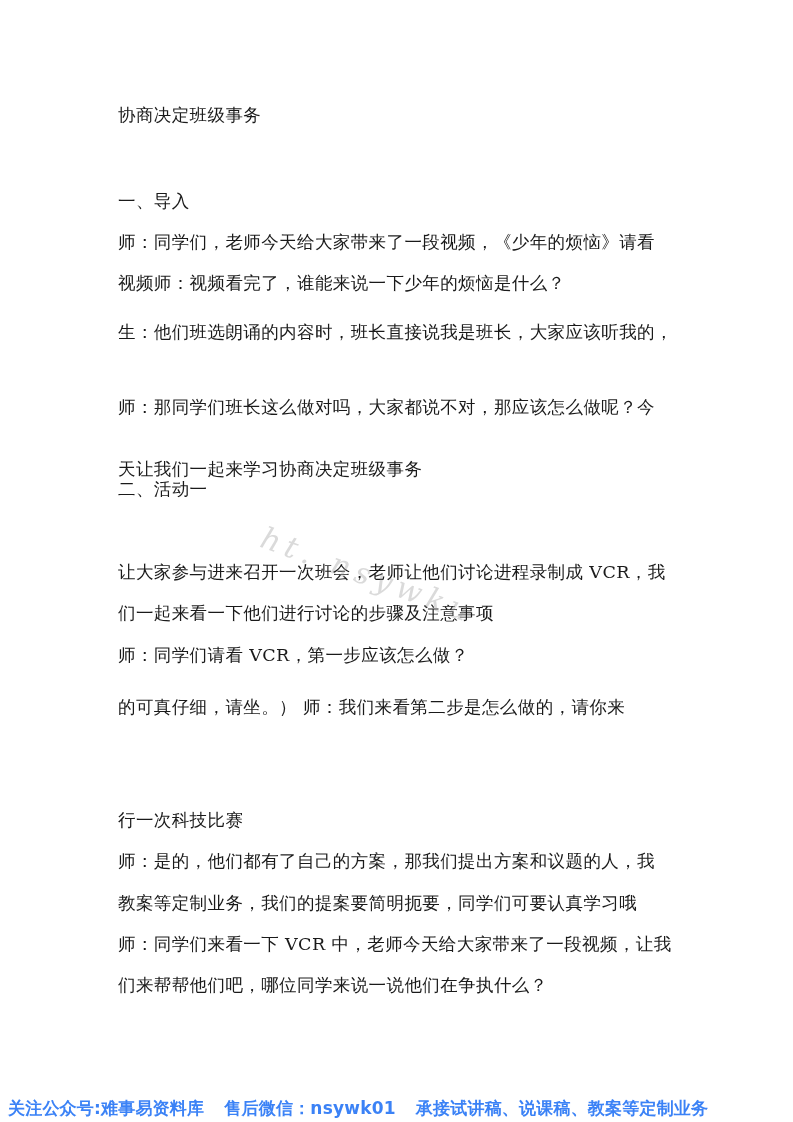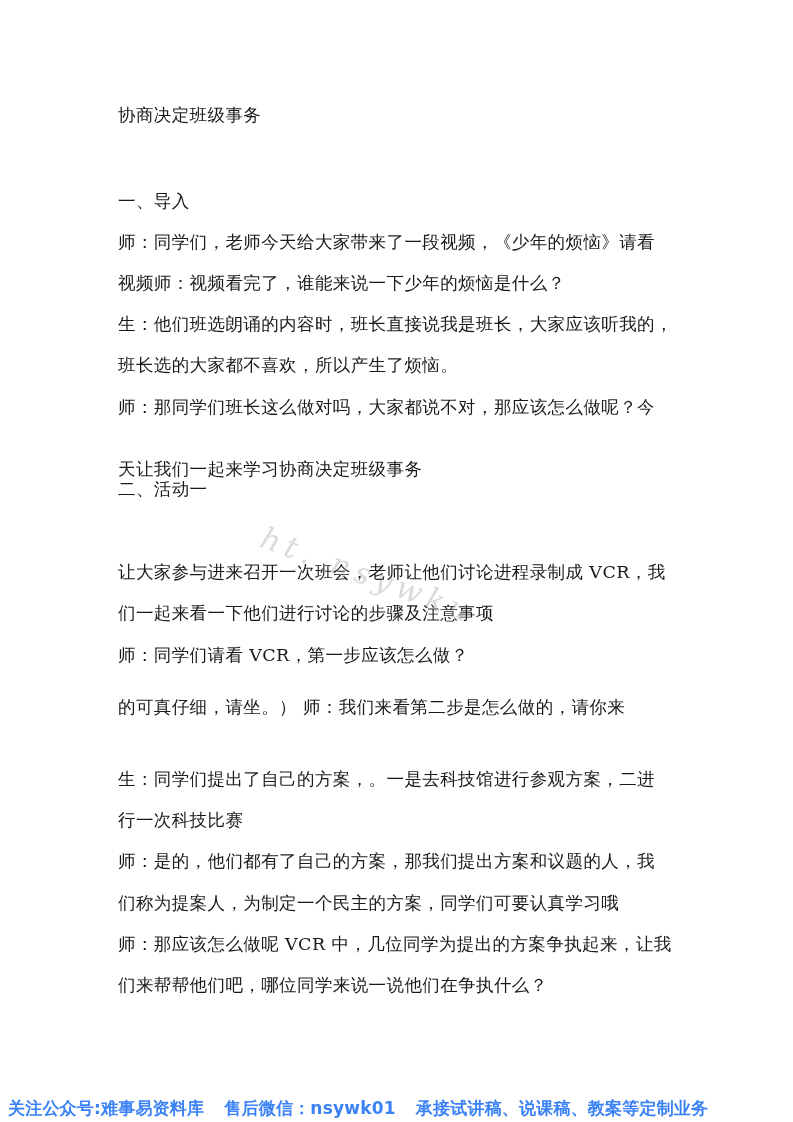--- a/index.html
+++ b/index.html
@@ -61,34 +61,32 @@
 </head>
 <body>
 
 <div class="page">
 
   <div class="line title">协商决定班级事务</div>
 
   <div class="line" style="top:190px">一、导入</div>
   <div class="line" style="top:231px">师：同学们，老师今天给大家带来了一段视频，《少年的烦恼》请看</div>
   <div class="line" style="top:272px">视频师：视频看完了，谁能来说一下少年的烦恼是什么？</div>
-  <div class="line" style="top:313px">生：他们班选朗诵的内容时，班长直接说我是班长，大家应该听我的，</div>
-  <div class="line" style="top:354px">班长选的大家都不喜欢，所以产生了烦恼。</div>
+  <div class="line" style="top:321px">生：他们班选朗诵的内容时，班长直接说我是班长，大家应该听我的，</div>
   <div class="line" style="top:396px">师：那同学们班长这么做对吗，大家都说不对，那应该怎么做呢？今</div>
   <div class="line" style="top:458px">天让我们一起来学习协商决定班级事务</div>
   <div class="line" style="top:478px">二、活动一</div>
   <div class="line" style="top:561px">让大家参与进来召开一次班会，老师让他们讨论进程录制成 VCR，我</div>
   <div class="line" style="top:602px">们一起来看一下他们进行讨论的步骤及注意事项</div>
   <div class="line" style="top:644px">师：同学们请看 VCR，第一步应该怎么做？</div>
   <div class="line" style="top:696px">的可真仔细，请坐。） 师：我们来看第二步是怎么做的，请你来</div>
-  <div class="line" style="top:768px">生：同学们提出了自己的方案，。一是去科技馆进行参观方案，二进</div>
   <div class="line" style="top:809px">行一次科技比赛</div>
   <div class="line" style="top:850px">师：是的，他们都有了自己的方案，那我们提出方案和议题的人，我</div>
-  <div class="line" style="top:892px">们称为提案人，为制定一个民主的方案，同学们可要认真学习哦</div>
-  <div class="line" style="top:933px">师：那应该怎么做呢 VCR 中，几位同学为提出的方案争执起来，让我</div>
+  <div class="line" style="top:892px">教案等定制业务，我们的提案要简明扼要，同学们可要认真学习哦</div>
+  <div class="line" style="top:933px">师：同学们来看一下 VCR 中，老师今天给大家带来了一段视频，让我</div>
   <div class="line" style="top:974px">们来帮帮他们吧，哪位同学来说一说他们在争执什么？</div>
 
   <div class="watermark">ht. nsywku</div>
 
   <div class="footer">
     <span>关注公众号:难事易资料库</span>
     <span>售后微信：nsywk01</span>
     <span>承接试讲稿、说课稿、教案等定制业务</span>
   </div>
 </div>

